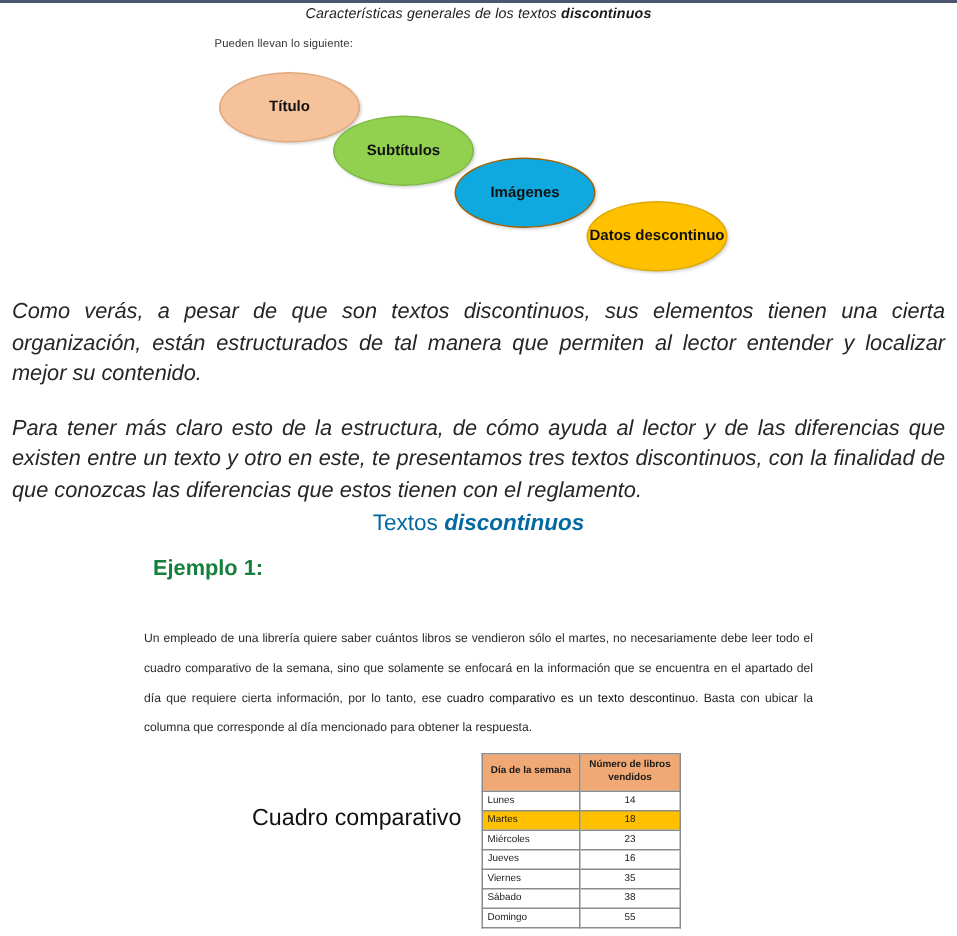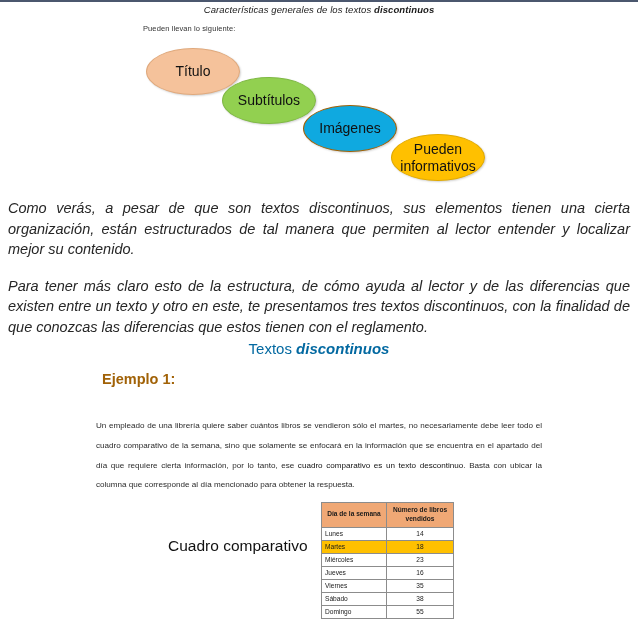--- a/index.html
+++ b/index.html
@@ -59,22 +59,22 @@
     letter-spacing: 0.1px;
   }
 
   .ellipse {
     position: absolute;
     border-radius: 50%;
     display: flex;
     align-items: center;
     justify-content: center;
     text-align: center;
-    font-size: 14px;
-    font-weight: normal;
+    font-size: 10px;
+    font-weight: bold;
     color: #111111;
     line-height: 1.15;
     box-shadow: 1px 1px 2px rgba(0,0,0,0.18);
   }
   .ell-titulo {
     left: 146px; top: 48px;
     width: 92px; height: 45px;
     background: #F5C29B;
     border: 1px solid #e0a97c;
   }
@@ -129,21 +129,21 @@
   .section-heading i {
     font-weight: bold;
     font-style: italic;
   }
   .example-heading {
     position: absolute;
     top: 371px;
     left: 102px;
     font-size: 14.5px;
     font-weight: bold;
-    color: #a16207;
+    color: #15803d;
   }
 
   
   .small-copy {
     position: absolute;
     top: 416px;
     left: 96px;
     width: 446px;
     font-size: 8.1px;
     color: #2a2a2a;
@@ -220,21 +220,21 @@
 
   <div class="ellipse ell-subtitulos">
     <span>Subtítulos</span>
   </div>
 
   <div class="ellipse ell-imagenes">
     <span>Imágenes</span>
   </div>
 
   <div class="ellipse ell-datos">
-    <span>Pueden informativos</span>
+    <span>Datos descontinuo</span>
   </div>
 
 </div>
 
 <div class="body-copy">
   <p>Como verás, a pesar de que son textos discontinuos, sus elementos tienen una cierta organización, están estructurados de tal manera que permiten al lector entender y localizar mejor su contenido.</p>
   <p>Para tener más claro esto de la estructura, de cómo ayuda al lector y de las diferencias que existen entre un texto y otro en este, te presentamos tres textos discontinuos, con la finalidad de que conozcas las diferencias que estos tienen con el reglamento.</p>
 </div>
 
 <div class="section-heading">

